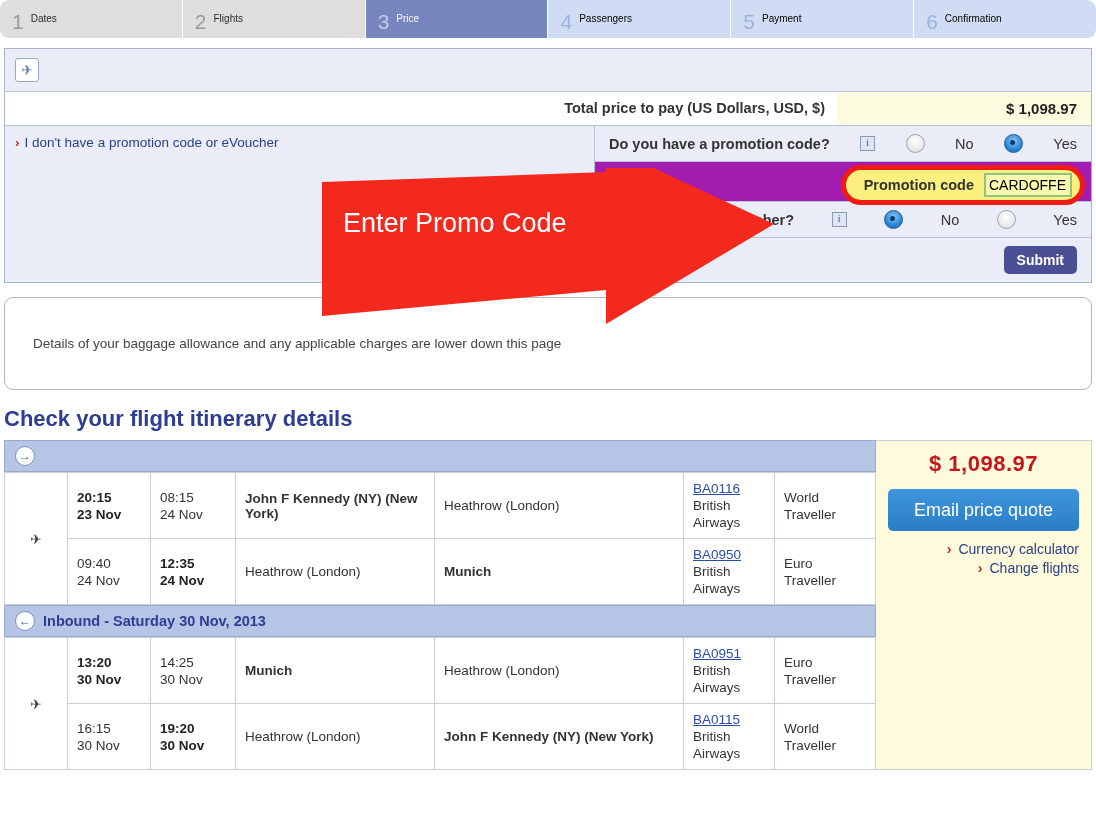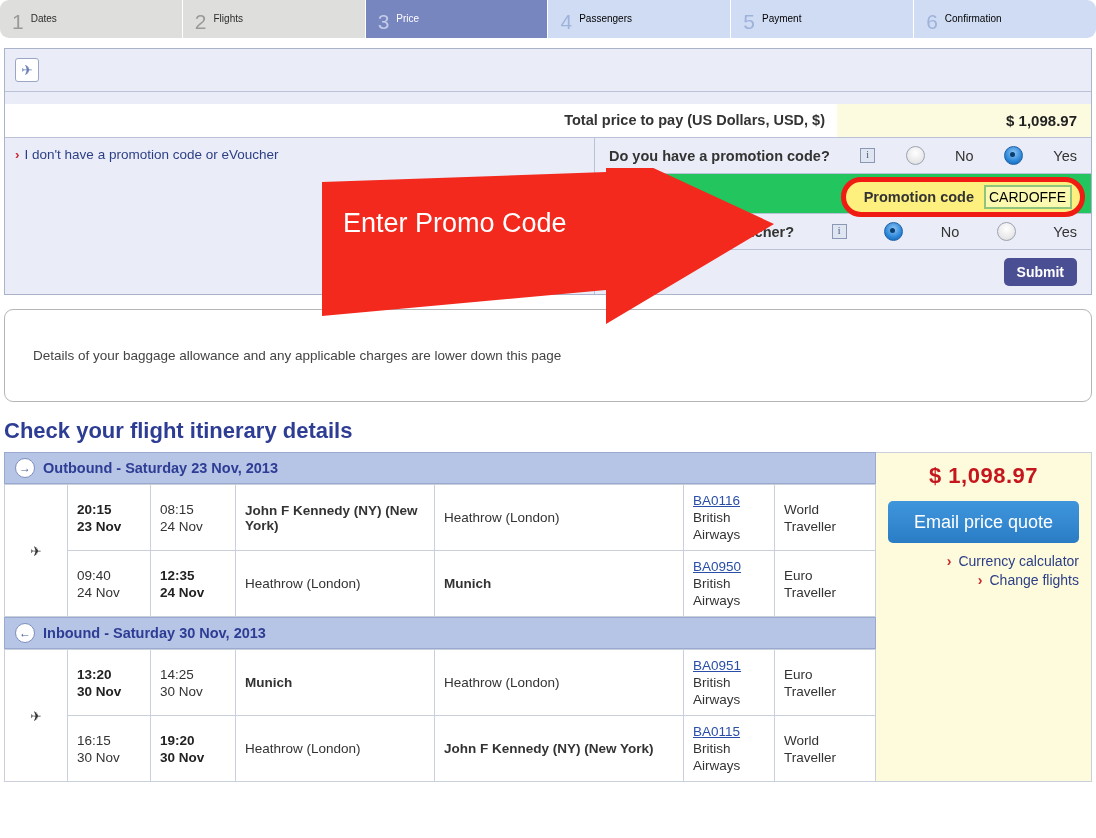--- a/index.html
+++ b/index.html
@@ -43,21 +43,21 @@
     padding:9px 10px;border-bottom:1px solid #b9c2d6;
   }
   .planebox{
     width:22px;height:22px;border:1px solid #9aa7c4;background:#fff;
     border-radius:3px;display:flex;align-items:center;justify-content:center;
     color:#6a7fb5;font-size:14px;flex:none;
   }
   .flightrow .txt{font-size:14px;color:#333;}
   .flightrow .txt b{color:#2e2e2e;}
 
-  .totalrow{display:flex;background:#ffffff;border-bottom:1px solid #b9c2d6;margin-top:12px;}
+  .totalrow{display:flex;background:#ffffff;border-bottom:1px solid #b9c2d6;}
   .totalrow .lbl{
     flex:1;text-align:right;padding:8px 12px;
     font-weight:bold;font-size:14.5px;color:#333;
   }
   .totalrow .amt{
     width:254px;background:#fcfbdf;text-align:right;
     padding:8px 14px 8px 0;font-weight:bold;font-size:15px;color:#222;
     box-sizing:border-box;
   }
 
@@ -103,21 +103,21 @@
   }
   .submitbtn{
     background:#4a4f94;color:#fff;border:none;border-radius:5px;
     font-size:14px;font-weight:bold;padding:6px 13px;
     font-family:"Liberation Sans", sans-serif;cursor:pointer;
   }
 
   
   .promoline{
     position:relative;display:flex;align-items:center;justify-content:flex-end;
-    padding:11px 14px;border-bottom:1px solid #b9c2d6;background:#22c55e;
+    padding:11px 14px;border-bottom:1px solid #b9c2d6;background:#a21caf;
     min-height:40px;box-sizing:border-box;
   }
   .hl{
     position:absolute;right:6px;top:3px;
     display:flex;align-items:center;gap:10px;
     background:#fdf07f;border:5px solid #f01b12;border-radius:22px;
     padding:3px 8px 3px 18px;box-sizing:border-box;
   }
   .hl .plabel{font-weight:bold;font-size:14.5px;color:#333;white-space:nowrap;}
   .promoinput{
@@ -292,21 +292,20 @@
 <div class="note">
   <span>Details of your baggage allowance and any applicable charges are lower down this page</span>
 </div>
 
 <h2 class="itt">Check your flight itinerary details</h2>
 
 <div class="ittwrap">
   <div class="itt-left" id="sections">
       <div class="dirhdr">
         <span class="circarrow">→</span>
-        <span class="t">Outbound - Saturday 23 Nov, 2013</span>
       </div>
       <table class="legs">
         <tbody>
           <tr>
             <td class="planecol" rowspan="2">✈</td>
             <td class="timecol">
               <div class="bold">20:15</div>
               <div class="bold">23 Nov</div>
             </td>
             <td class="timecol2">

